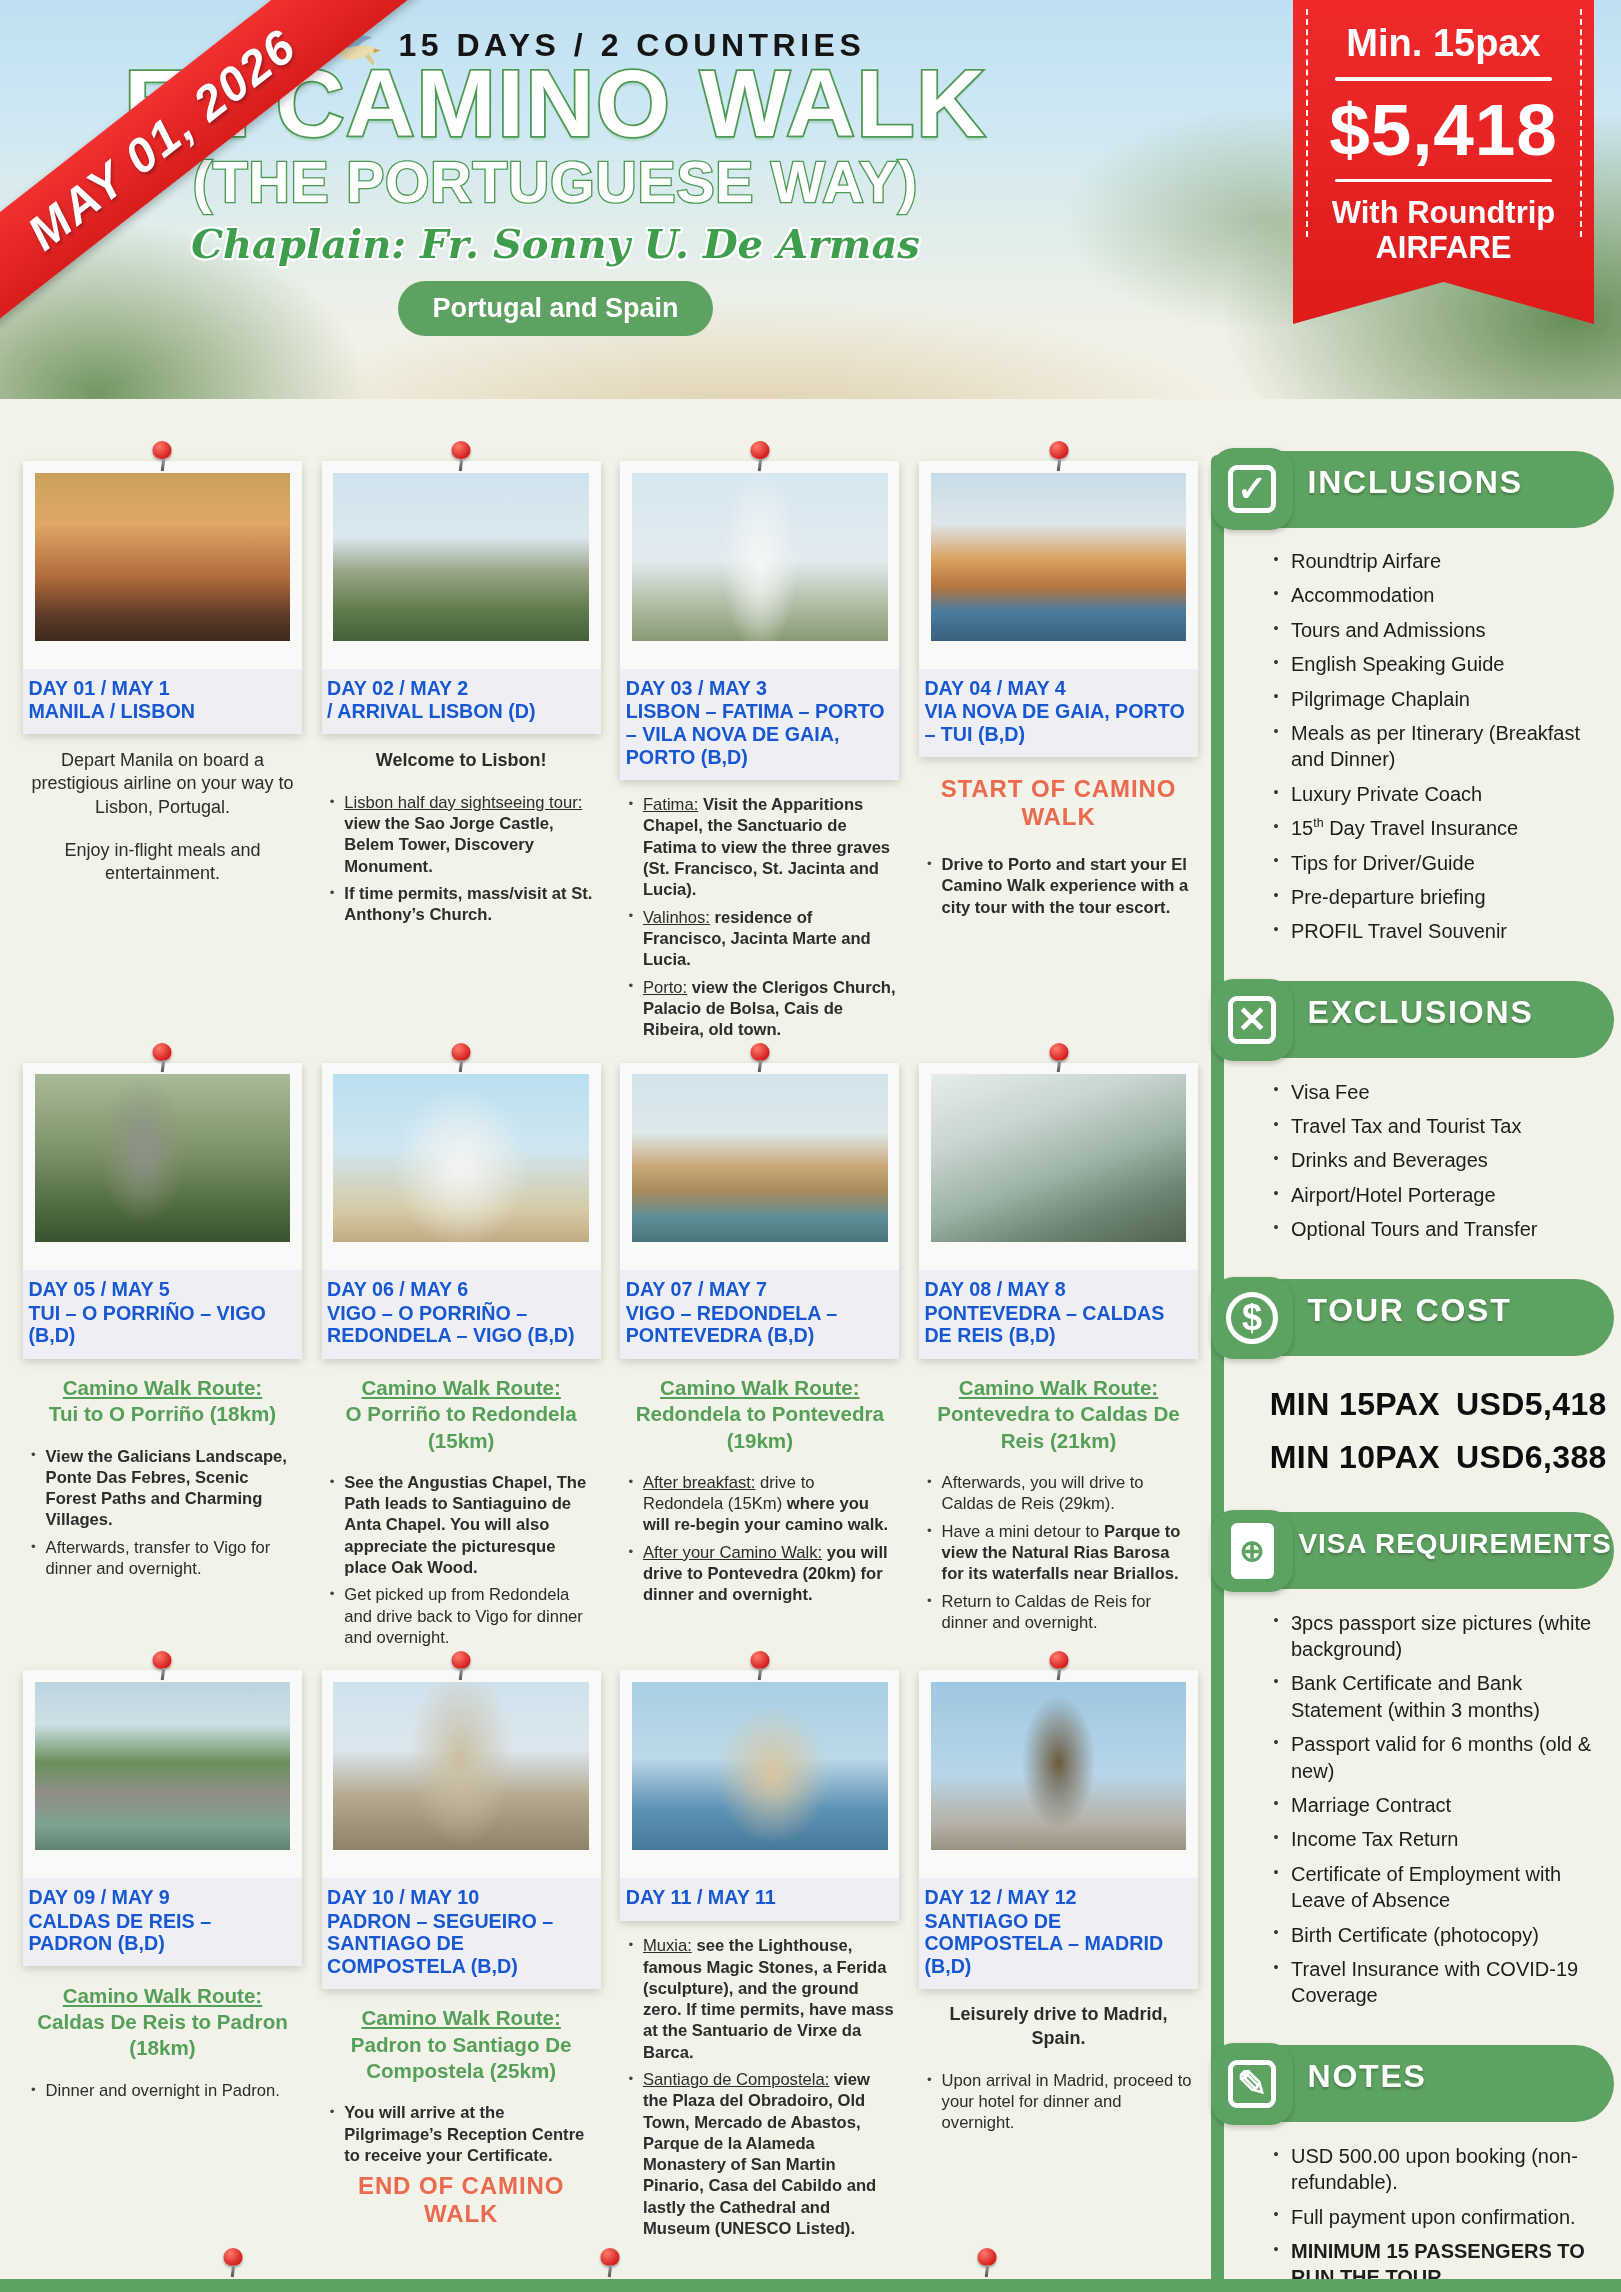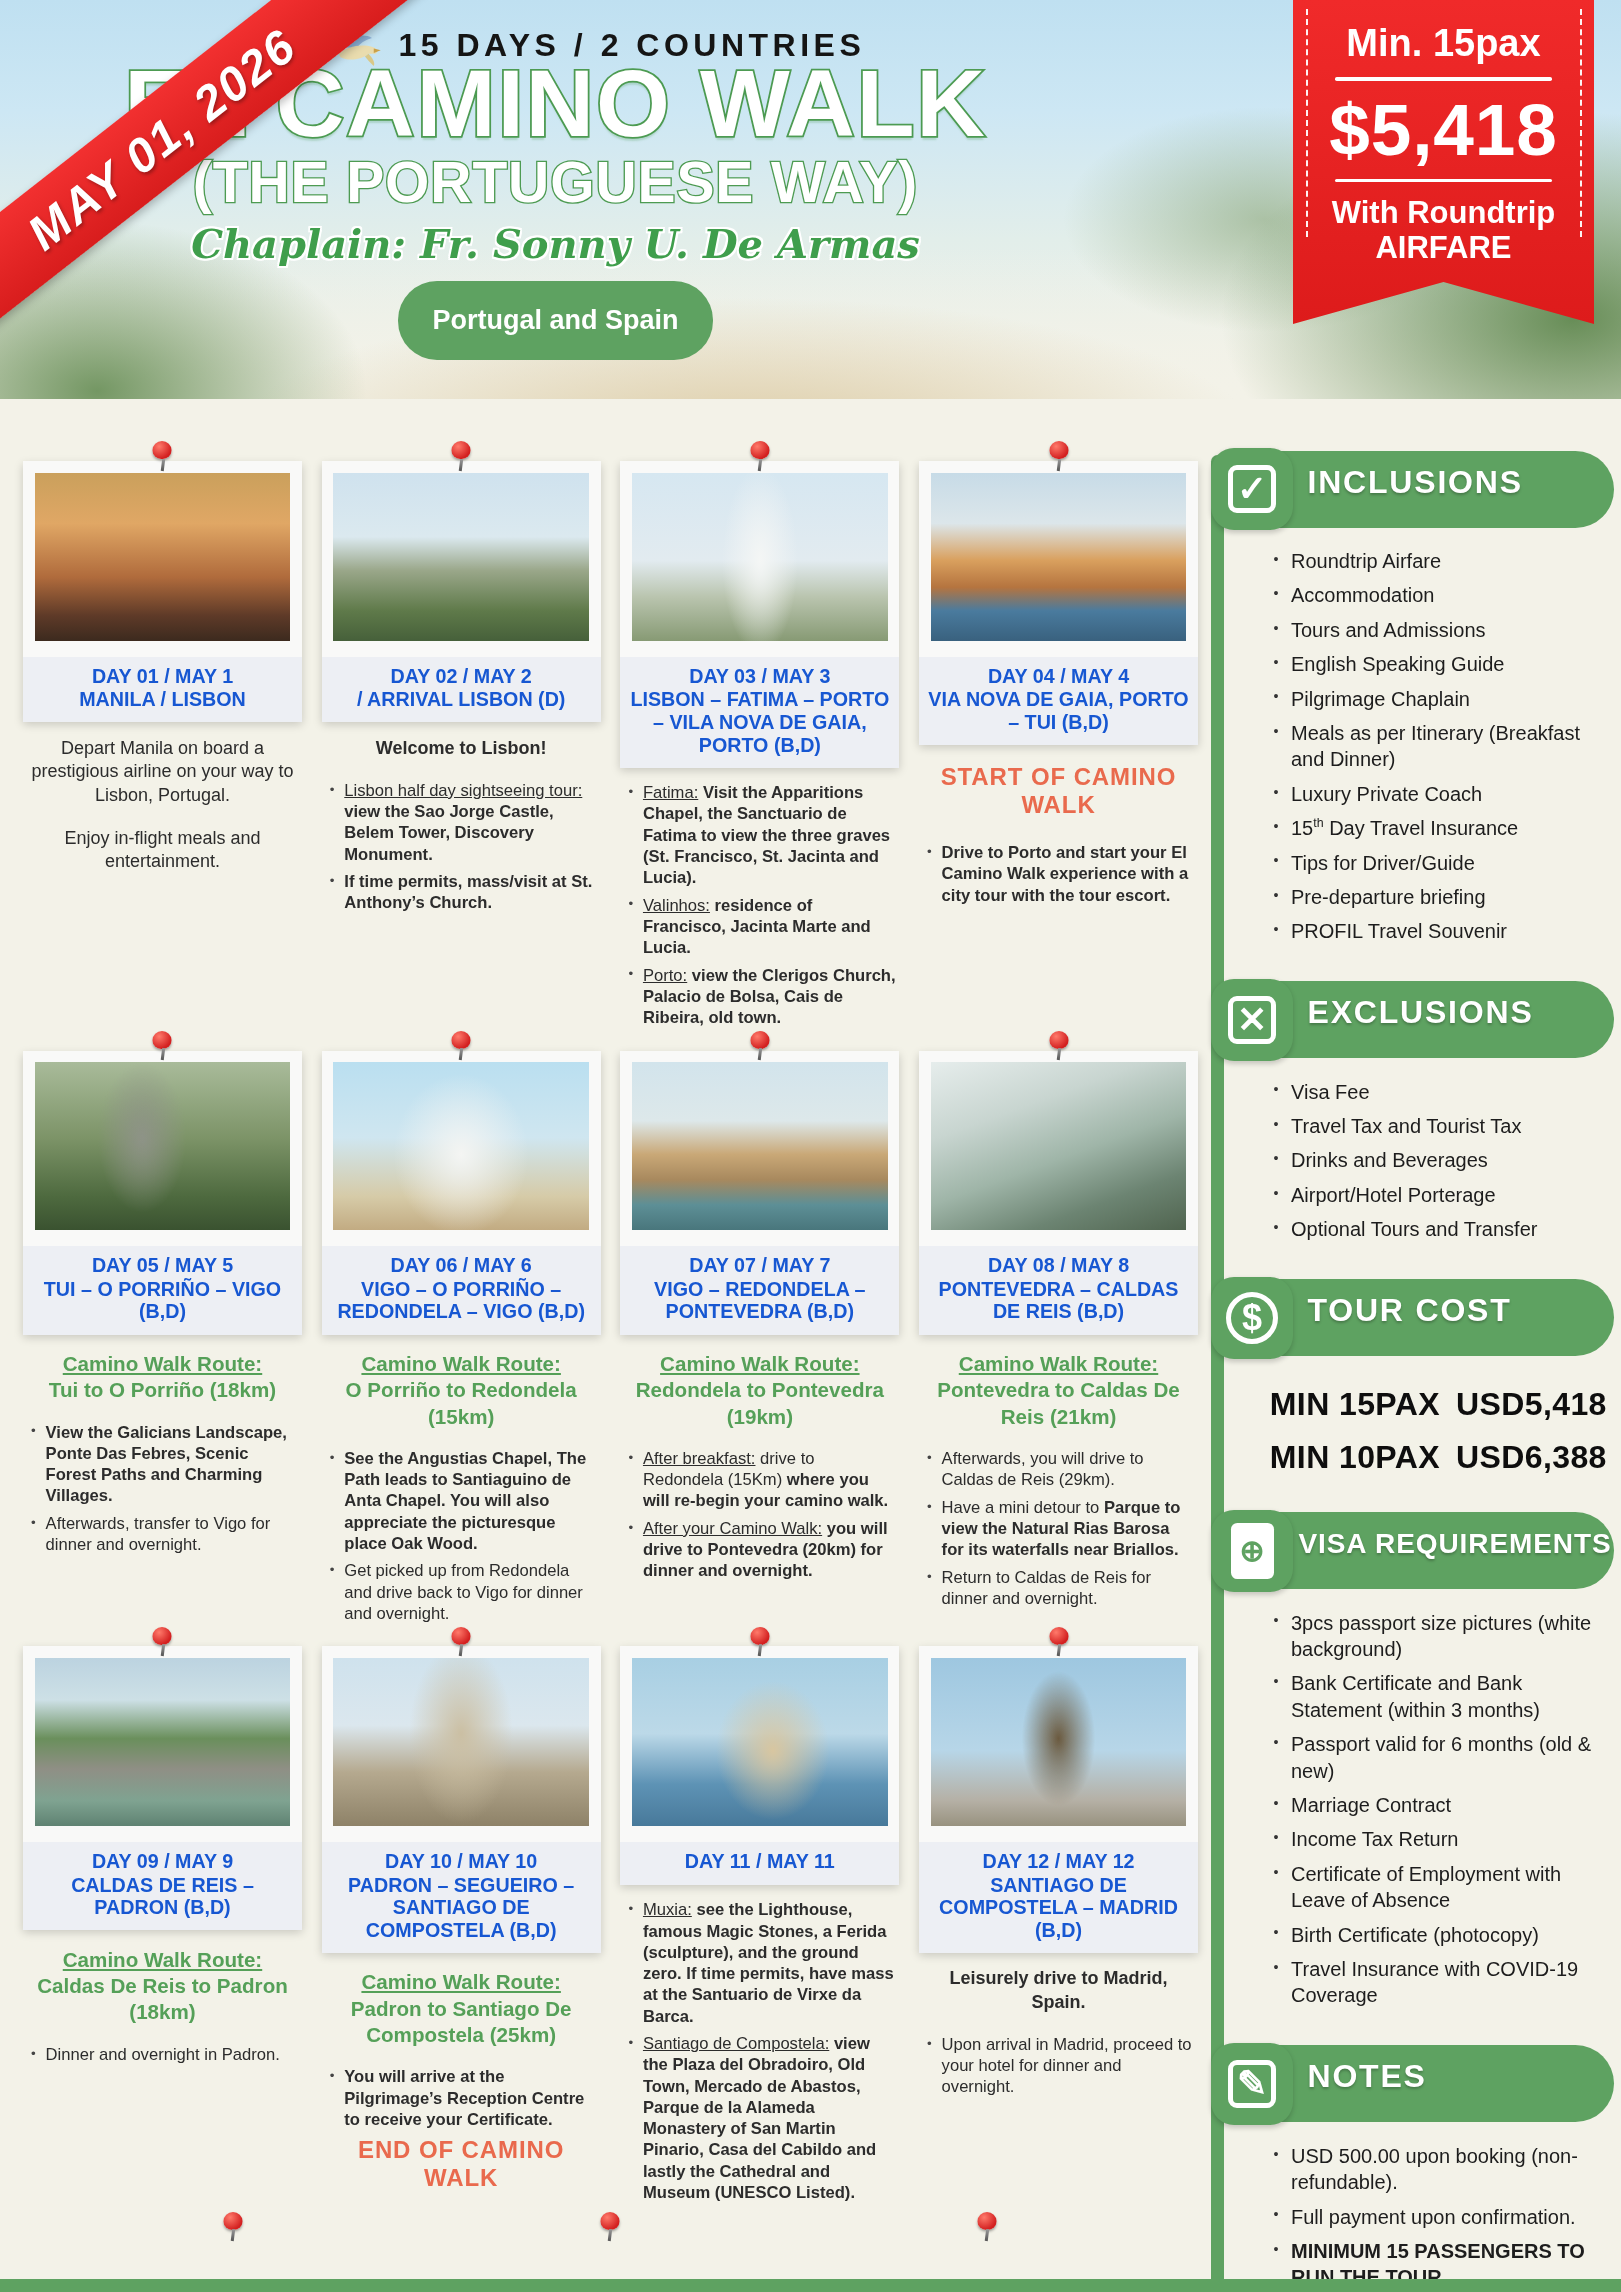--- a/index.html
+++ b/index.html
@@ -28,21 +28,21 @@
   .hero-titles { position:absolute; top:57px; left:0; width:1111px; text-align:center; }
   .t1 { font-size:95px; line-height:.98; font-weight:900; letter-spacing:1.8px; color:#fff;
         -webkit-text-stroke:3.6px #4d9b52; paint-order:stroke fill;
         text-shadow:0 3.6px 1.8px rgba(77,155,82,.25); }
   .t2 { font-size:57px; line-height:1; font-weight:900; letter-spacing:0.9px; color:#fff; margin-top:3.6px;
         -webkit-text-stroke:2.7px #4d9b52; paint-order:stroke fill; }
   .chaplain { margin-top:9px; font-family:"DejaVu Serif", serif; font-style:italic; font-weight:bold;
         font-size:40px; color:#3f9e4c;
         text-shadow:-1.8px 0 #fff,1.8px 0 #fff,0 -1.8px #fff,0 1.8px #fff,-1.8px -1.8px #fff,1.8px 1.8px #fff,-1.8px 1.8px #fff,1.8px -1.8px #fff; }
   .countries-pill { display:inline-block; margin-top:14.3px; background:#5ea261; color:#fff;
-        font-size:27px; font-weight:bold; padding:24px 34px; border-radius:39px; }
+        font-size:27px; font-weight:bold; padding:12px 34px; border-radius:39px; }
 
   
   .date-ribbon { position:absolute; top:97px; left:-143px; width:609px; height:84px;
       background:linear-gradient(180deg,#f23030,#d81d1d); transform:rotate(-38deg);
       display:flex; align-items:center; justify-content:center; z-index:3;
       box-shadow:0 3.6px 9px rgba(0,0,0,.25); }
   .date-ribbon span { color:#fff; font-size:48px; font-weight:900; font-style:italic; letter-spacing:1.8px;
       text-shadow:0 2.7px 3.6px rgba(0,0,0,.3); }
 
   
@@ -68,21 +68,21 @@
   .day-cell { position:relative; padding-top:16px; }
   .pin { position:absolute; top:-3.6px; left:50%; transform:translateX(-50%); width:23px; height:32px; z-index:3; }
   .pin::before { content:""; display:block; width:19px; height:18px; margin:0 auto;
       background:radial-gradient(circle at 35% 30%, #ff7a6b, #d32020 70%); border-radius:50% 50% 46% 46%;
       box-shadow:0 1.8px 2.7px rgba(0,0,0,.35); }
   .pin::after { content:""; display:block; width:2.7px; height:11.6px; margin:-0.9px auto 0;
       background:linear-gradient(#9a9a9a,#555); transform:rotate(7deg); }
 
   .polaroid { background:#f9f9f8; padding:11.6px 11.6px 0; box-shadow:0 2.7px 9px rgba(0,0,0,.18); }
   .photo { height:168px; position:relative; }
-  .day-head { margin:16px -11.6px 0; background:#edeff4; padding:8px 5.4px 11.6px; text-align:center; }
+  .day-head { margin:28px -11.6px 0; background:#edeff4; padding:8px 5.4px 11.6px; text-align:left; }
   .day-num { color:#1757d2; font-size:19.7px; font-weight:bold; line-height:1.2; }
   .day-route { color:#1757d2; font-size:19.7px; font-weight:bold; line-height:1.15; }
 
   .day-desc { padding:14.3px 3.6px 0; }
   .c-text { text-align:center; font-size:18px; line-height:1.3; margin-bottom:19.7px; padding:0 3.6px; }
   .c-text.cb { font-weight:bold; }
   .camino { text-align:center; color:#55a058; font-size:20.6px; font-weight:bold; line-height:1.28; margin:1.8px 0 18px; }
   .orange-note { text-align:center; color:#e96a4d; font-size:24px; font-weight:bold; letter-spacing:0.9px; margin:3.6px 0 23px; }
   ul.blt { list-style:none; }
   ul.blt li { position:relative; padding-left:19px; font-size:16.6px; line-height:1.28; margin-bottom:6.3px; }

